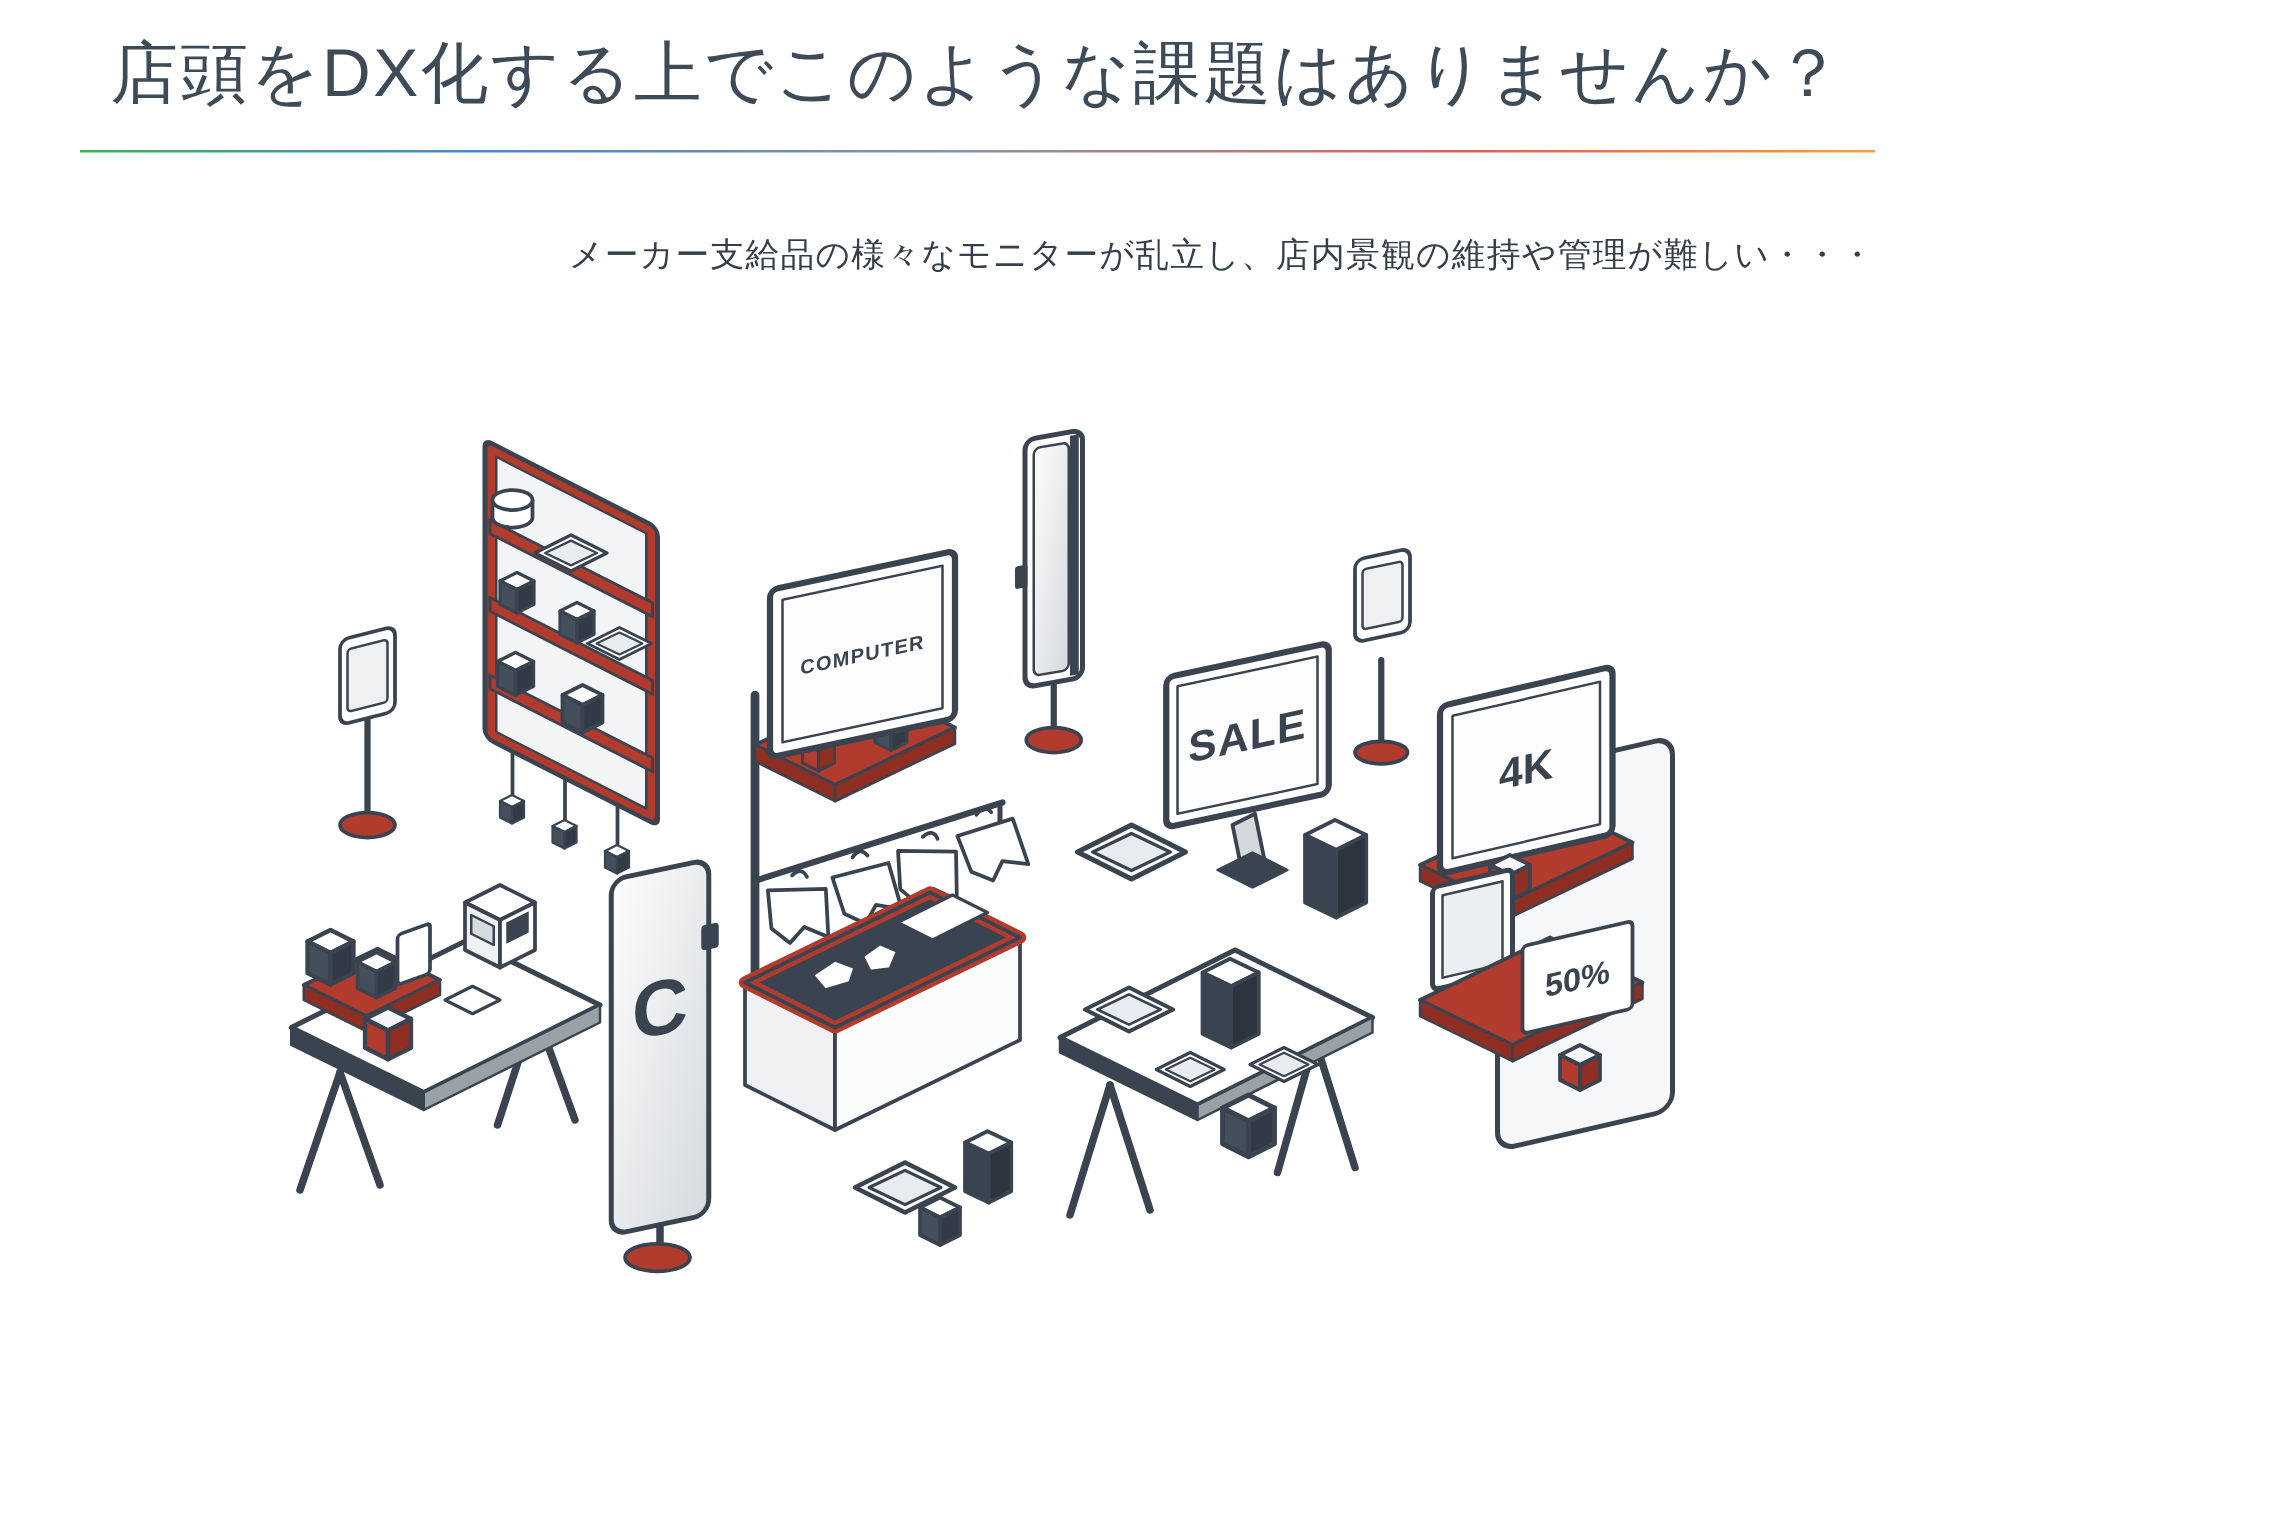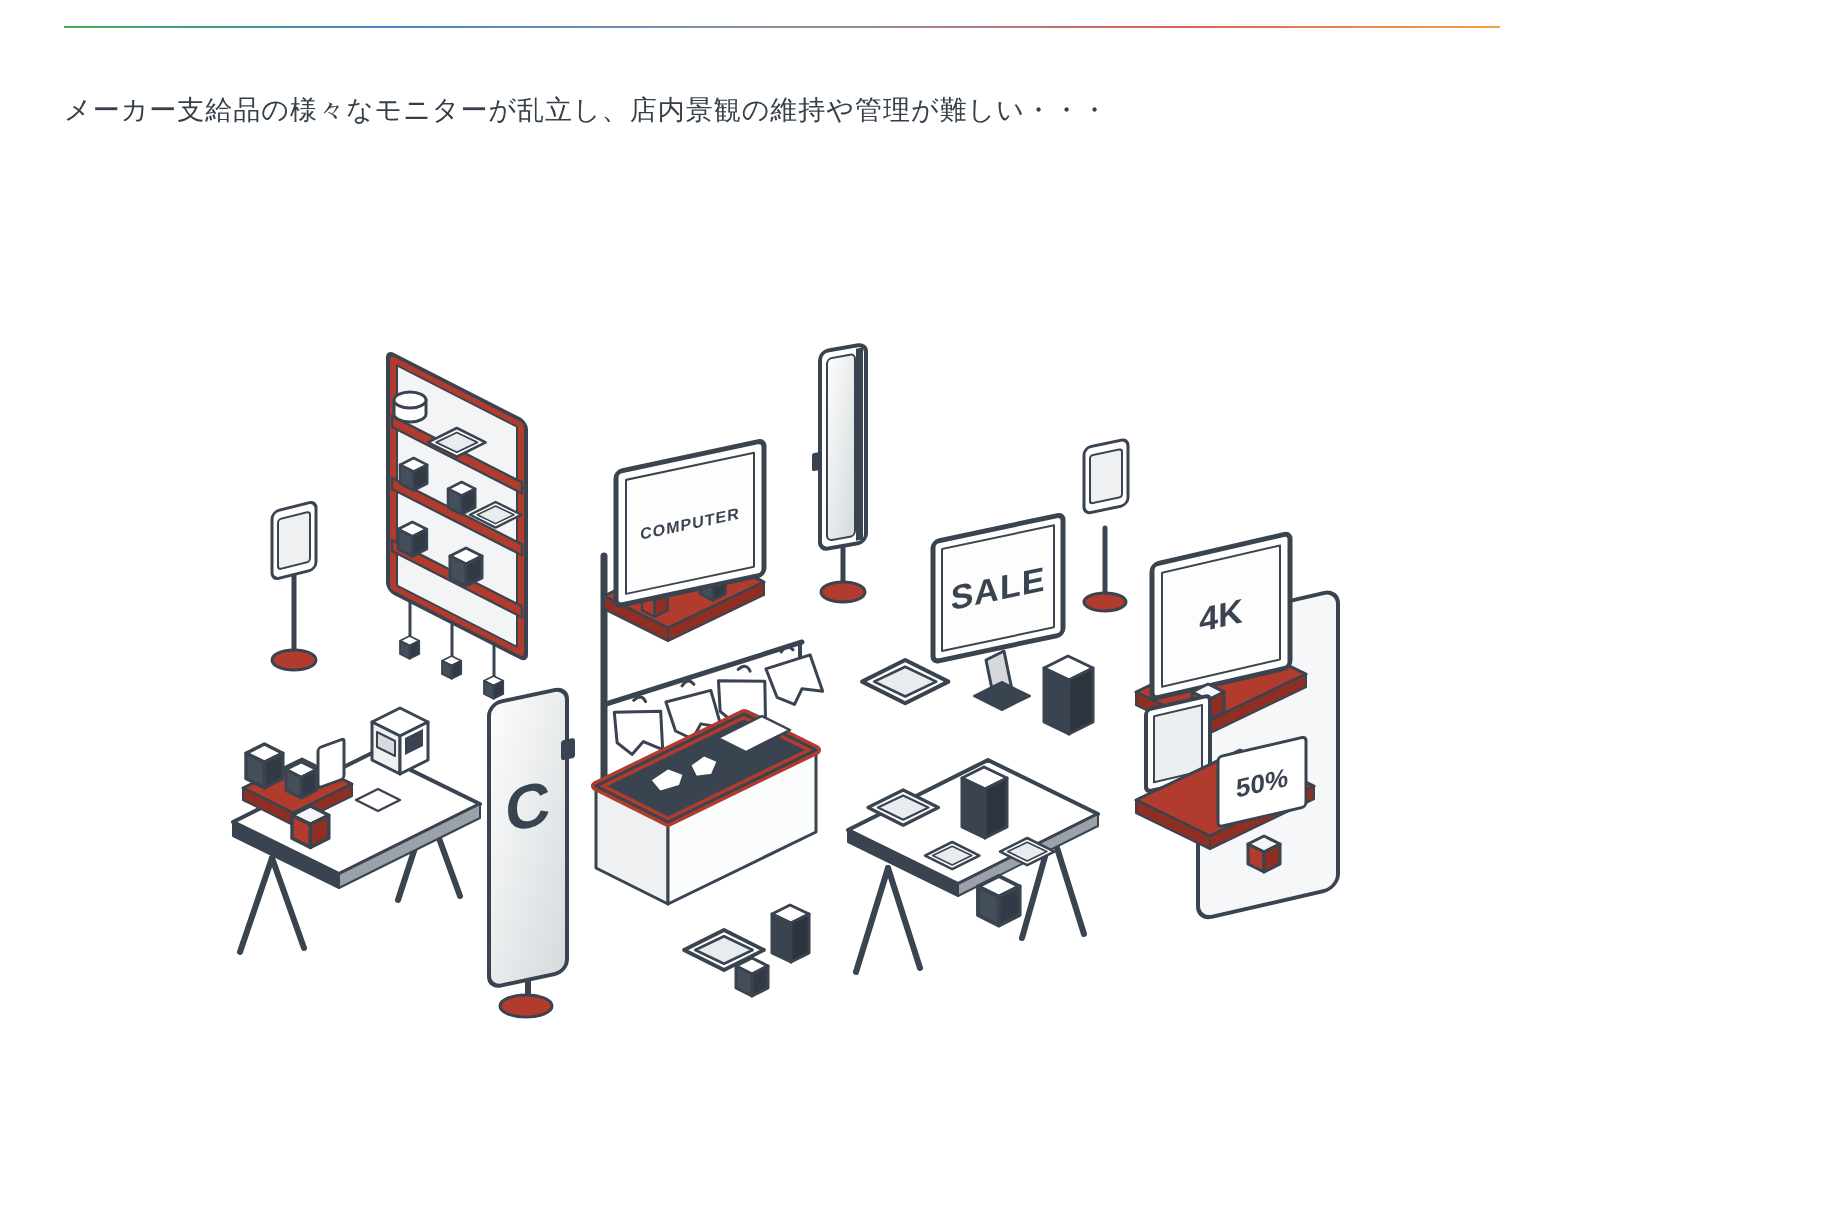--- a/index.html
+++ b/index.html
@@ -14,32 +14,33 @@
   .heading {
     margin: 26px 0 0; text-align: center;
     font-size: 54px; font-weight: 500; color: #3d4a57;
     letter-spacing: 2px; line-height: 1.25;
   }
   .divider {
     margin-top: 26px; height: 2px;
     background: linear-gradient(90deg, #45ad57 0%, #4a86c8 22%, #8a93a0 50%, #d96459 78%, #f0a244 100%);
   }
   .subtitle {
-    margin: 64px 0 0; text-align: left;
+    margin: 64px 0 0; text-align: right;
     font-size: 27px; font-weight: 400; color: #343f49; letter-spacing: 1px;
   }
   .scene { position: absolute; left: 0; top: 0; width: 1834px; height: 1230px; }
   .scene text { font-family: "Liberation Sans", "DejaVu Sans", sans-serif; fill: #3a4450; }
   .label-serif { font-family: "Liberation Serif", "DejaVu Serif", serif; }
 </style>
 </head>
 <body>
 
 <div class="page">
   <div class="content">
+    <h1 class="heading">店頭をDX化する上でこのような課題はありませんか？</h1>
     <div class="divider"></div>
     <p class="subtitle">メーカー支給品の様々なモニターが乱立し、店内景観の維持や管理が難しい・・・</p>
   </div>
 
   <svg class="scene" viewBox="0 0 1834 1230">
     <defs>
       <linearGradient id="grayV" x1="0" y1="0" x2="1" y2="1">
         <stop offset="0" stop-color="#fcfdfd"></stop>
         <stop offset="1" stop-color="#d6dadd"></stop>
       </linearGradient>

